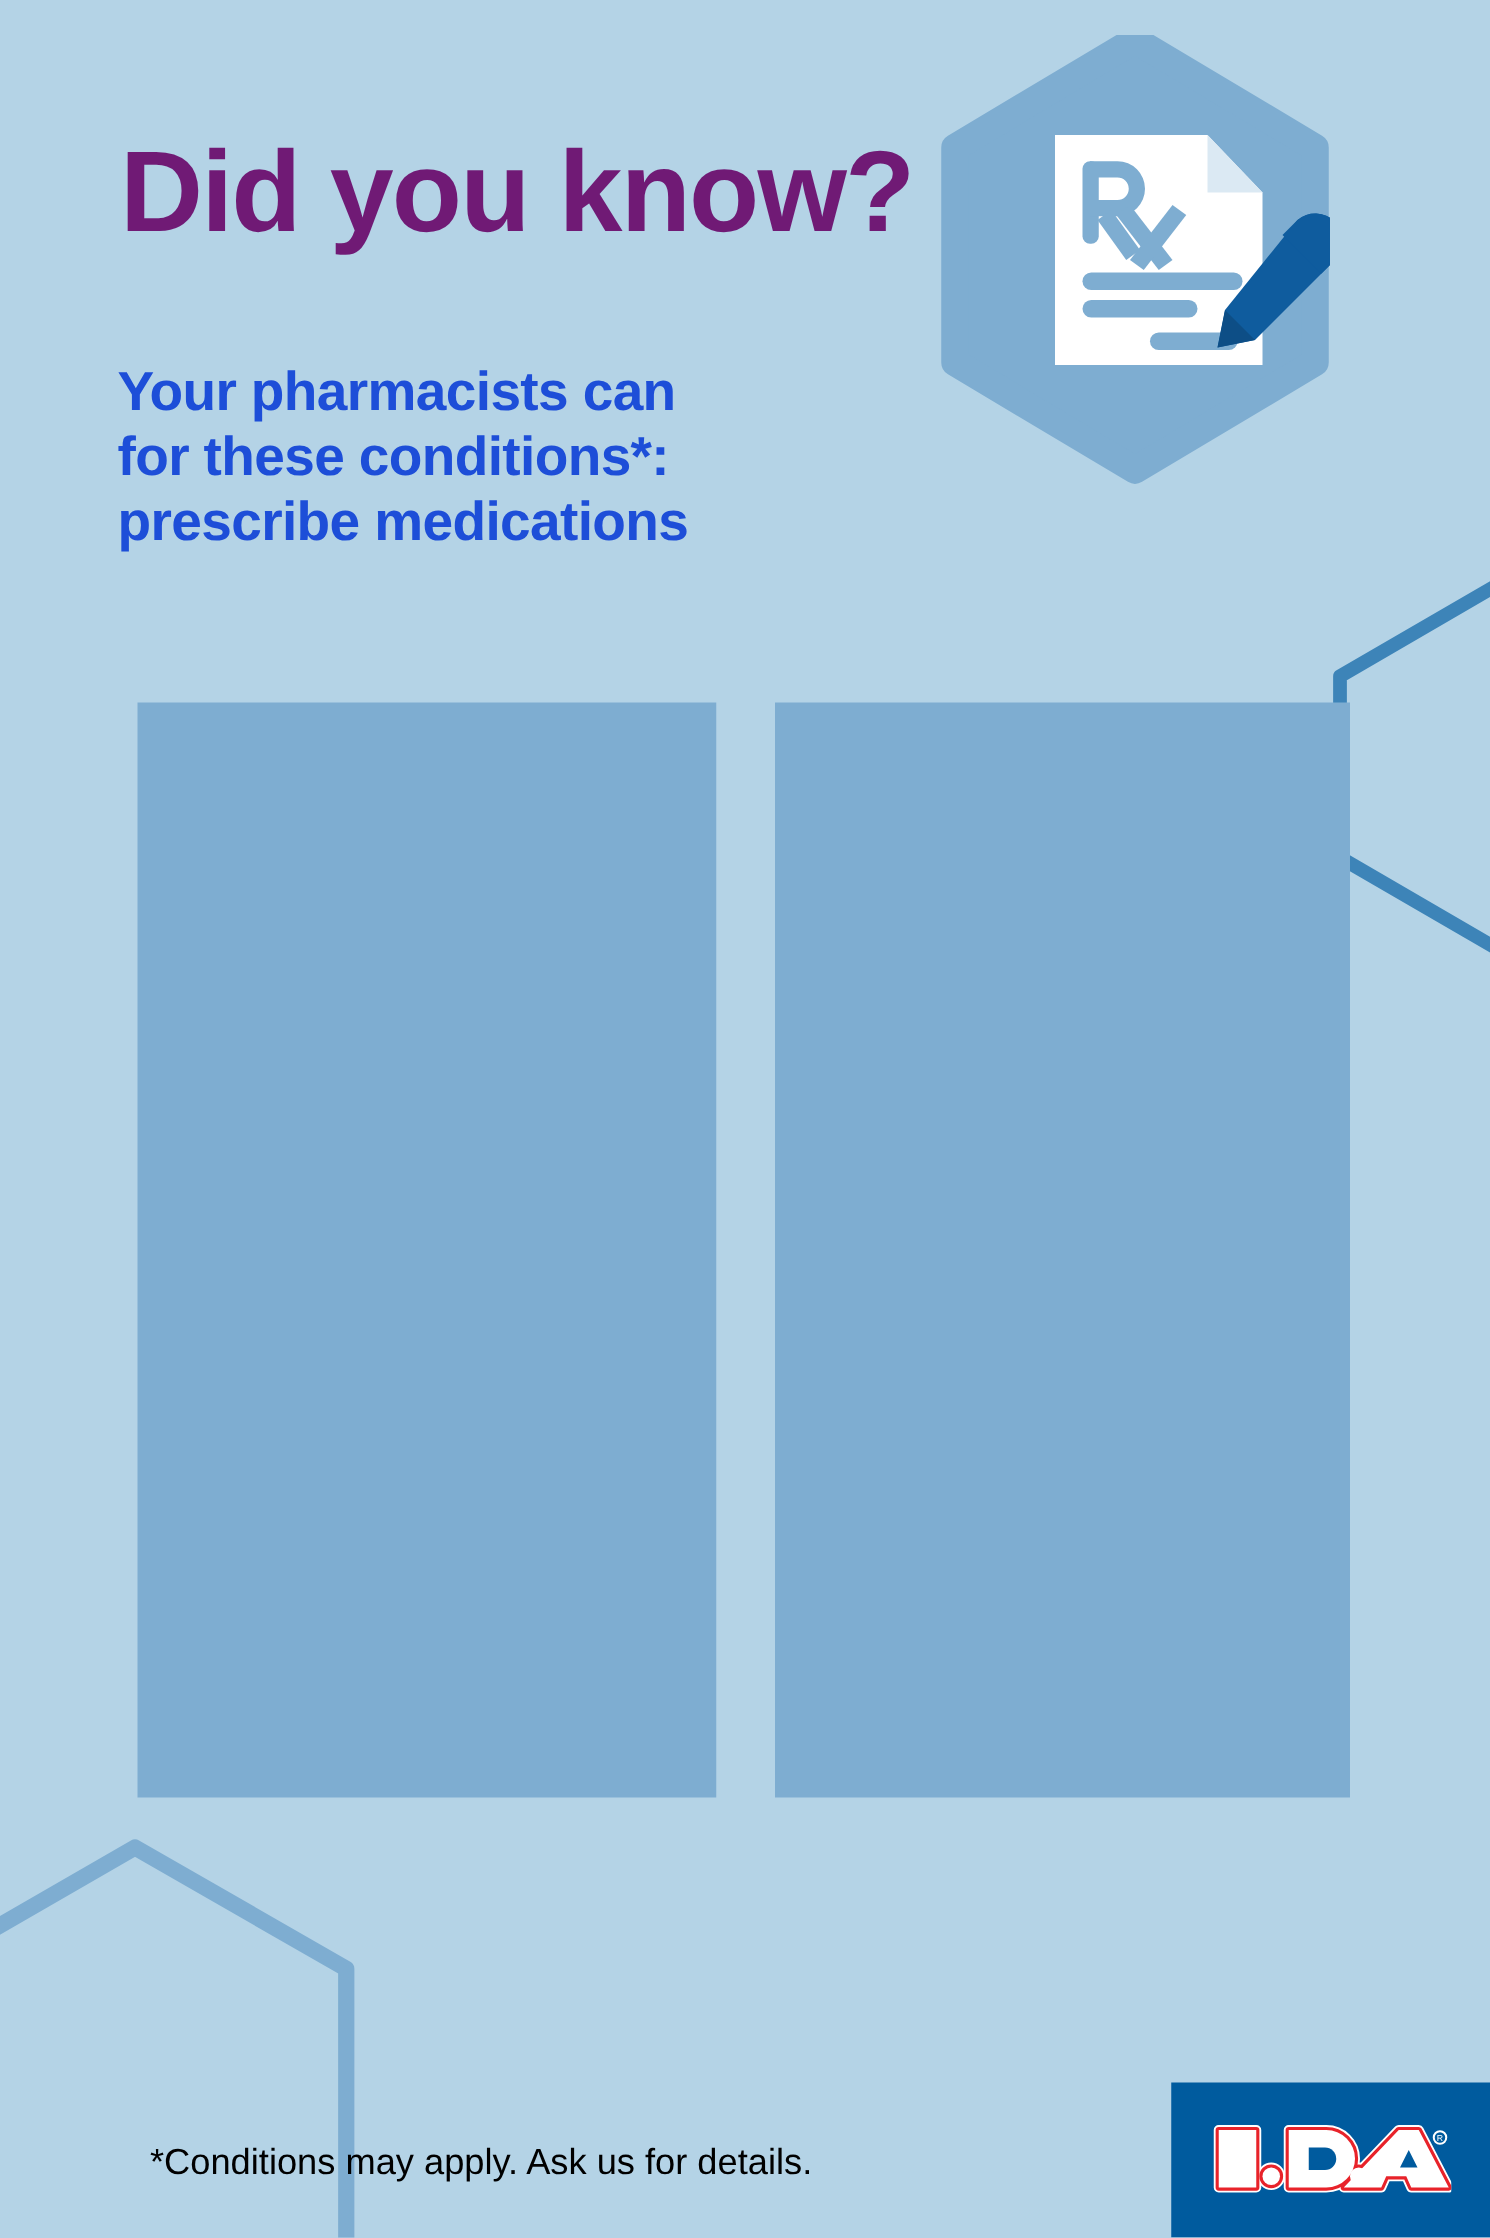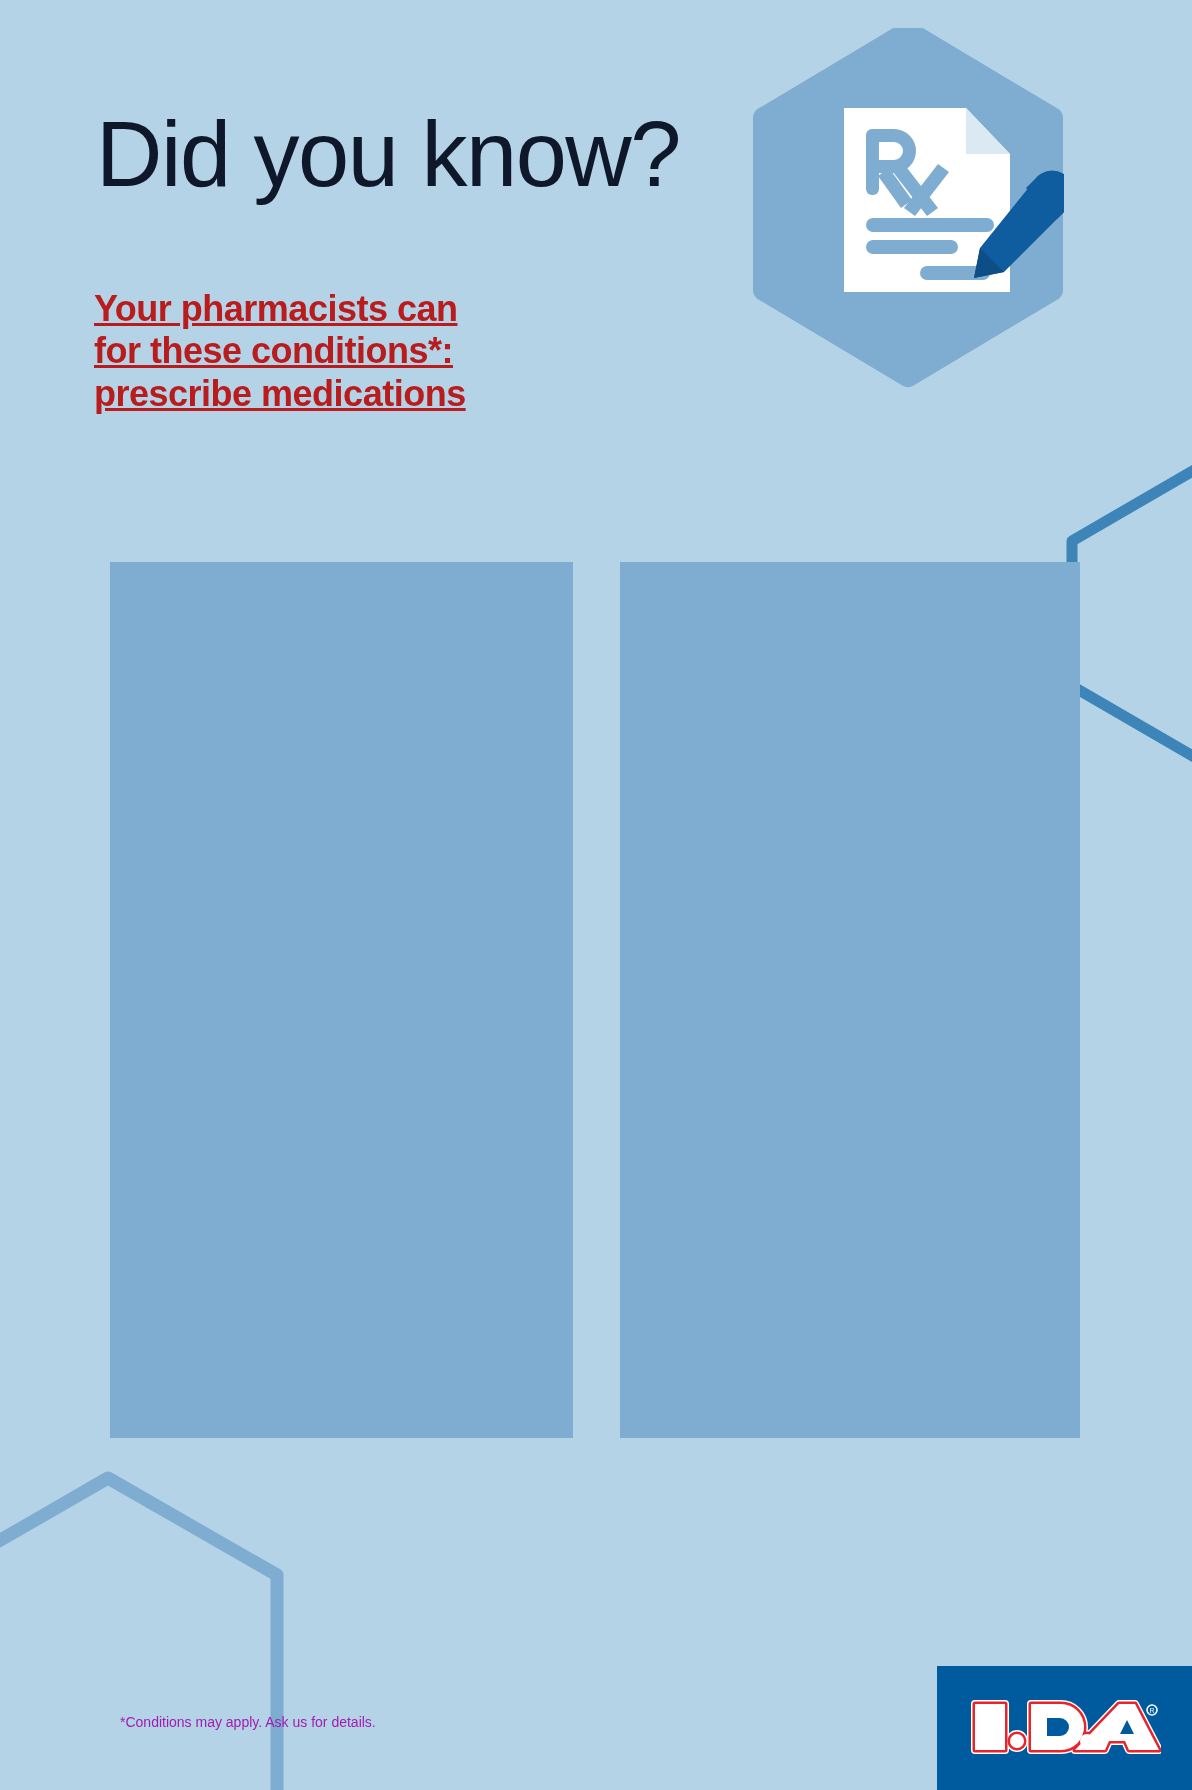--- a/index.html
+++ b/index.html
@@ -20,51 +20,50 @@
   .deco{position:absolute;left:0;top:0;width:1192px;height:1790px;pointer-events:none;}
 
   
   .rx-badge{position:absolute;left:752px;top:28px;width:312px;height:392px;}
   .rx-badge svg{display:block;width:100%;height:100%;}
 
   
   .title{
     position:absolute;left:96px;top:108px;
     font-size:92px;line-height:1.0;
-    font-weight:normal;
-    color:#0f172a;
+    font-weight:bold;
+    color:#701a75;
     letter-spacing:-1.5px;
     white-space:nowrap;
   }
   .subtitle{
     position:absolute;left:94px;top:288px;
-    font-size:36px;line-height:1.18;
+    font-size:44px;line-height:1.18;
     font-weight:bold;
-    color:#b91c1c;
+    color:#1d4ed8;
     letter-spacing:-0.5px;
-    text-decoration:underline;
   }
   .subtitle .ln{display:block;}
 
   
   .panel{
     position:absolute;
     background:#7eadd1;
   }
   .panel-left{left:110px;top:562px;width:463px;height:876px;}
   .panel-right{left:620px;top:562px;width:460px;height:876px;}
   .panel-body{
     position:absolute;left:0;top:0;right:0;bottom:0;
   }
 
   
   .footnote{
     position:absolute;left:120px;top:1714px;
-    font-size:14px;
-    color:#a21caf;
+    font-size:29px;
+    color:#000000;
     letter-spacing:0px;
     white-space:nowrap;
   }
 
   
   .logo-block{
     position:absolute;left:937px;top:1666px;
     width:255px;height:124px;
     background:#005b9e;
   }

